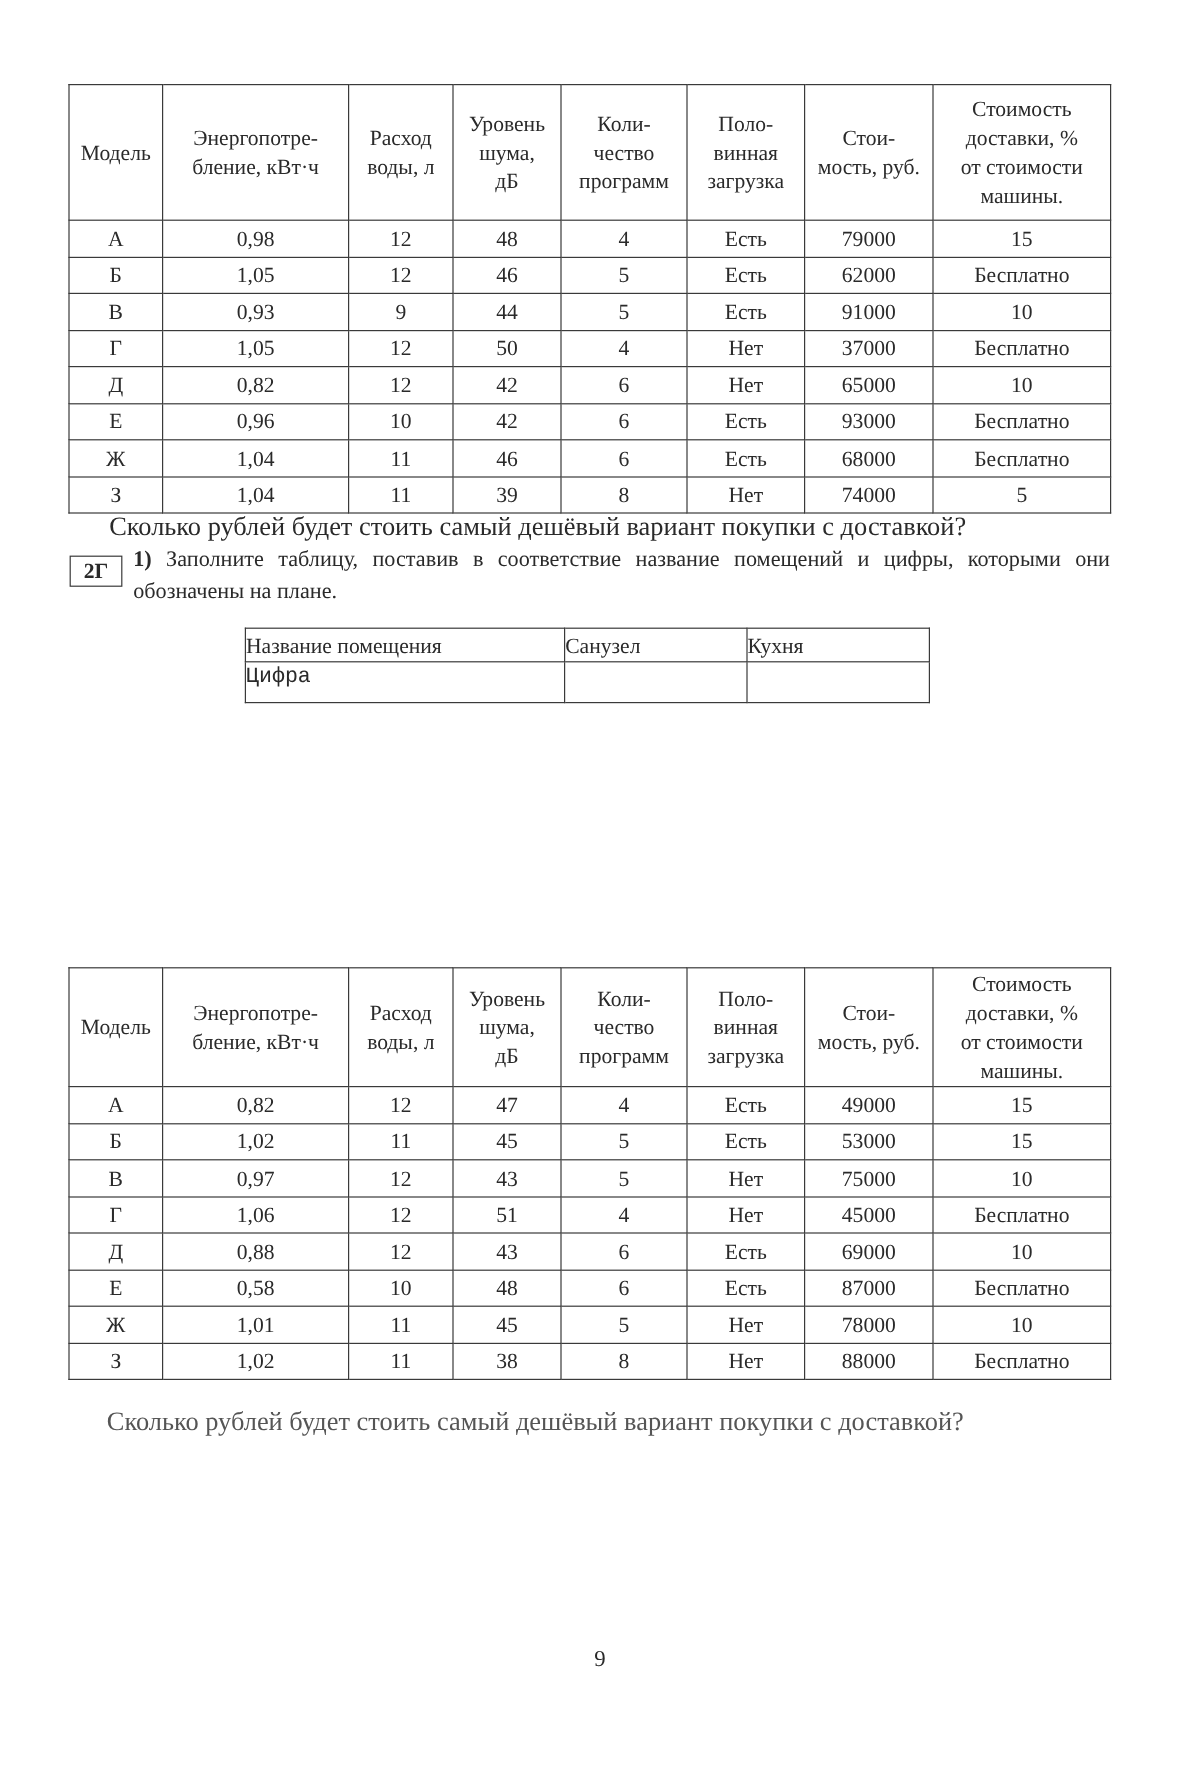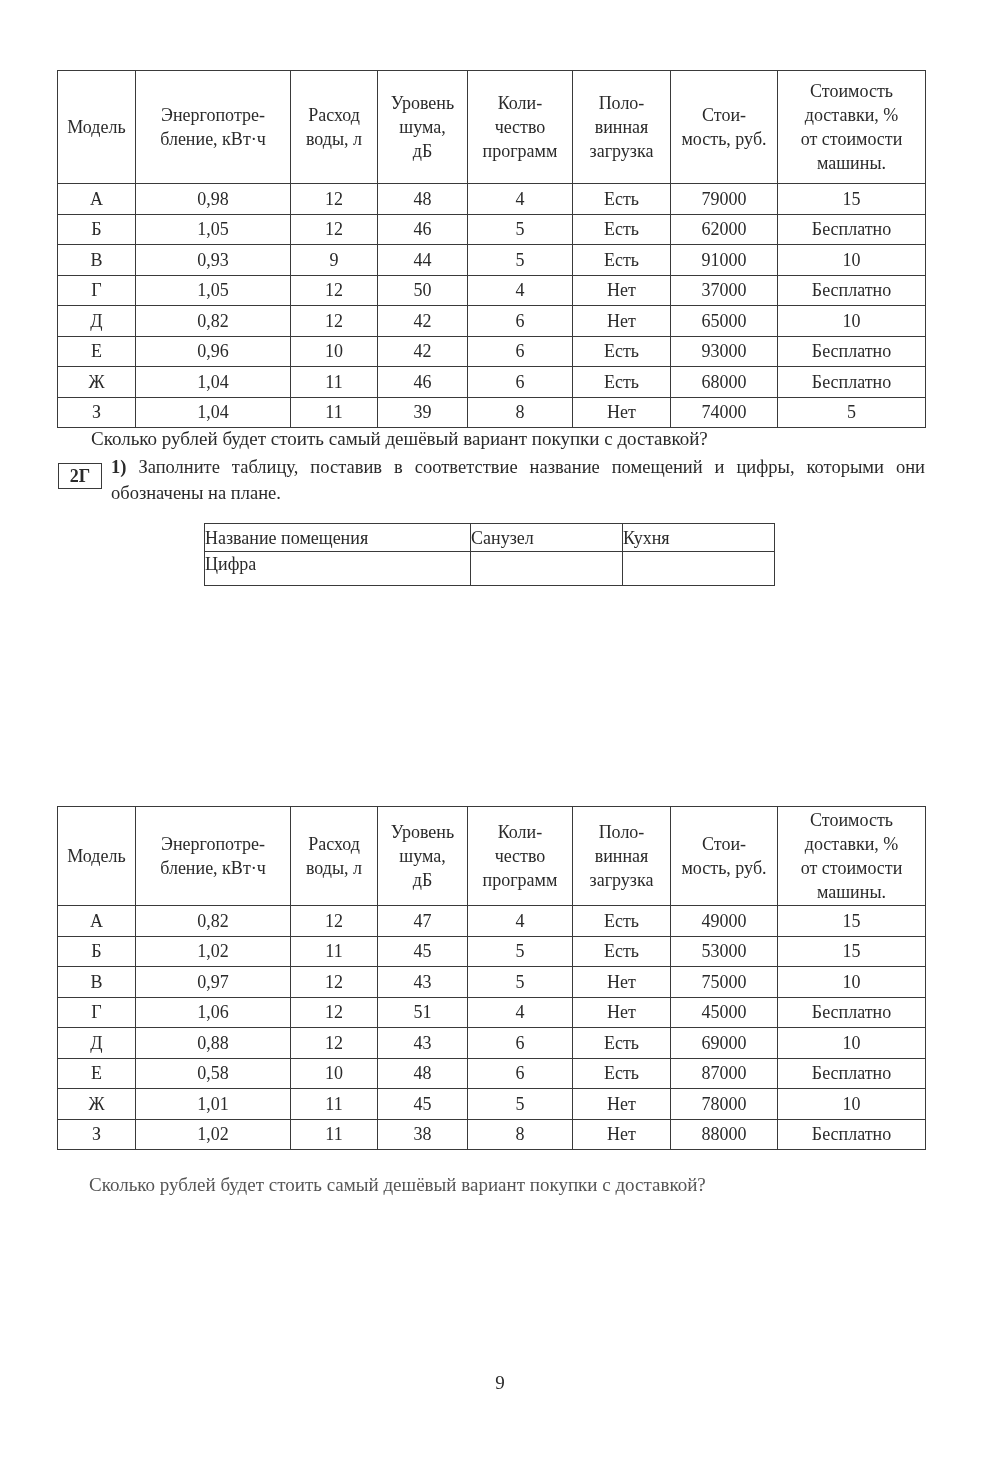--- a/index.html
+++ b/index.html
@@ -17,21 +17,21 @@
     border: 1.5px solid #3a3a3a; text-align: center; font-weight: normal;
     padding: 0; line-height: 24px;
   }
   table.spec th { height: 112px; line-height: 24px; }
   table.spec td { height: 29.5px; }
   #table1 { top: 70px; }
   #table2 { top: 806px; }
   #table2 th { height: 98px; }
   #table2 td { height: 29.5px; }
   .q {
-    position: absolute; font-size: 19px; line-height: 26px; margin: 0;
+    position: absolute; font-size: 22px; line-height: 26px; margin: 0;
     color: #2a2a2a;
   }
   .task-box {
     position: absolute; left: 58px; top: 463px; width: 42px; height: 24px;
     border: 1.5px solid #3a3a3a; font-weight: bold; font-size: 18px;
     text-align: center; line-height: 24px;
   }
   .para { position: absolute; left: 57px; width: 868px; font-size: 18.5px; line-height: 26px; text-align: justify; }
   .para b { font-weight: bold; }
   .indent { text-indent: 23px; }
@@ -181,21 +181,21 @@
         <col style="width:152px">
         <col style="width:152px">
       </colgroup>
     <tbody>
         <tr>
       <td>Название помещения</td>
       <td>Санузел</td>
       <td>Кухня</td>
     </tr>
     <tr>
-      <td style="height:33px; vertical-align:top;">Цифра</td>
+      <td style="height:33px; vertical-align:top;font-family:Liberation Mono, monospace;">Цифра</td>
       <td></td>
       <td></td>
     </tr>
   </tbody>
     </table>
 
 
   <table class="spec" id="table2">
     <colgroup>
       <col style="width:78px">

